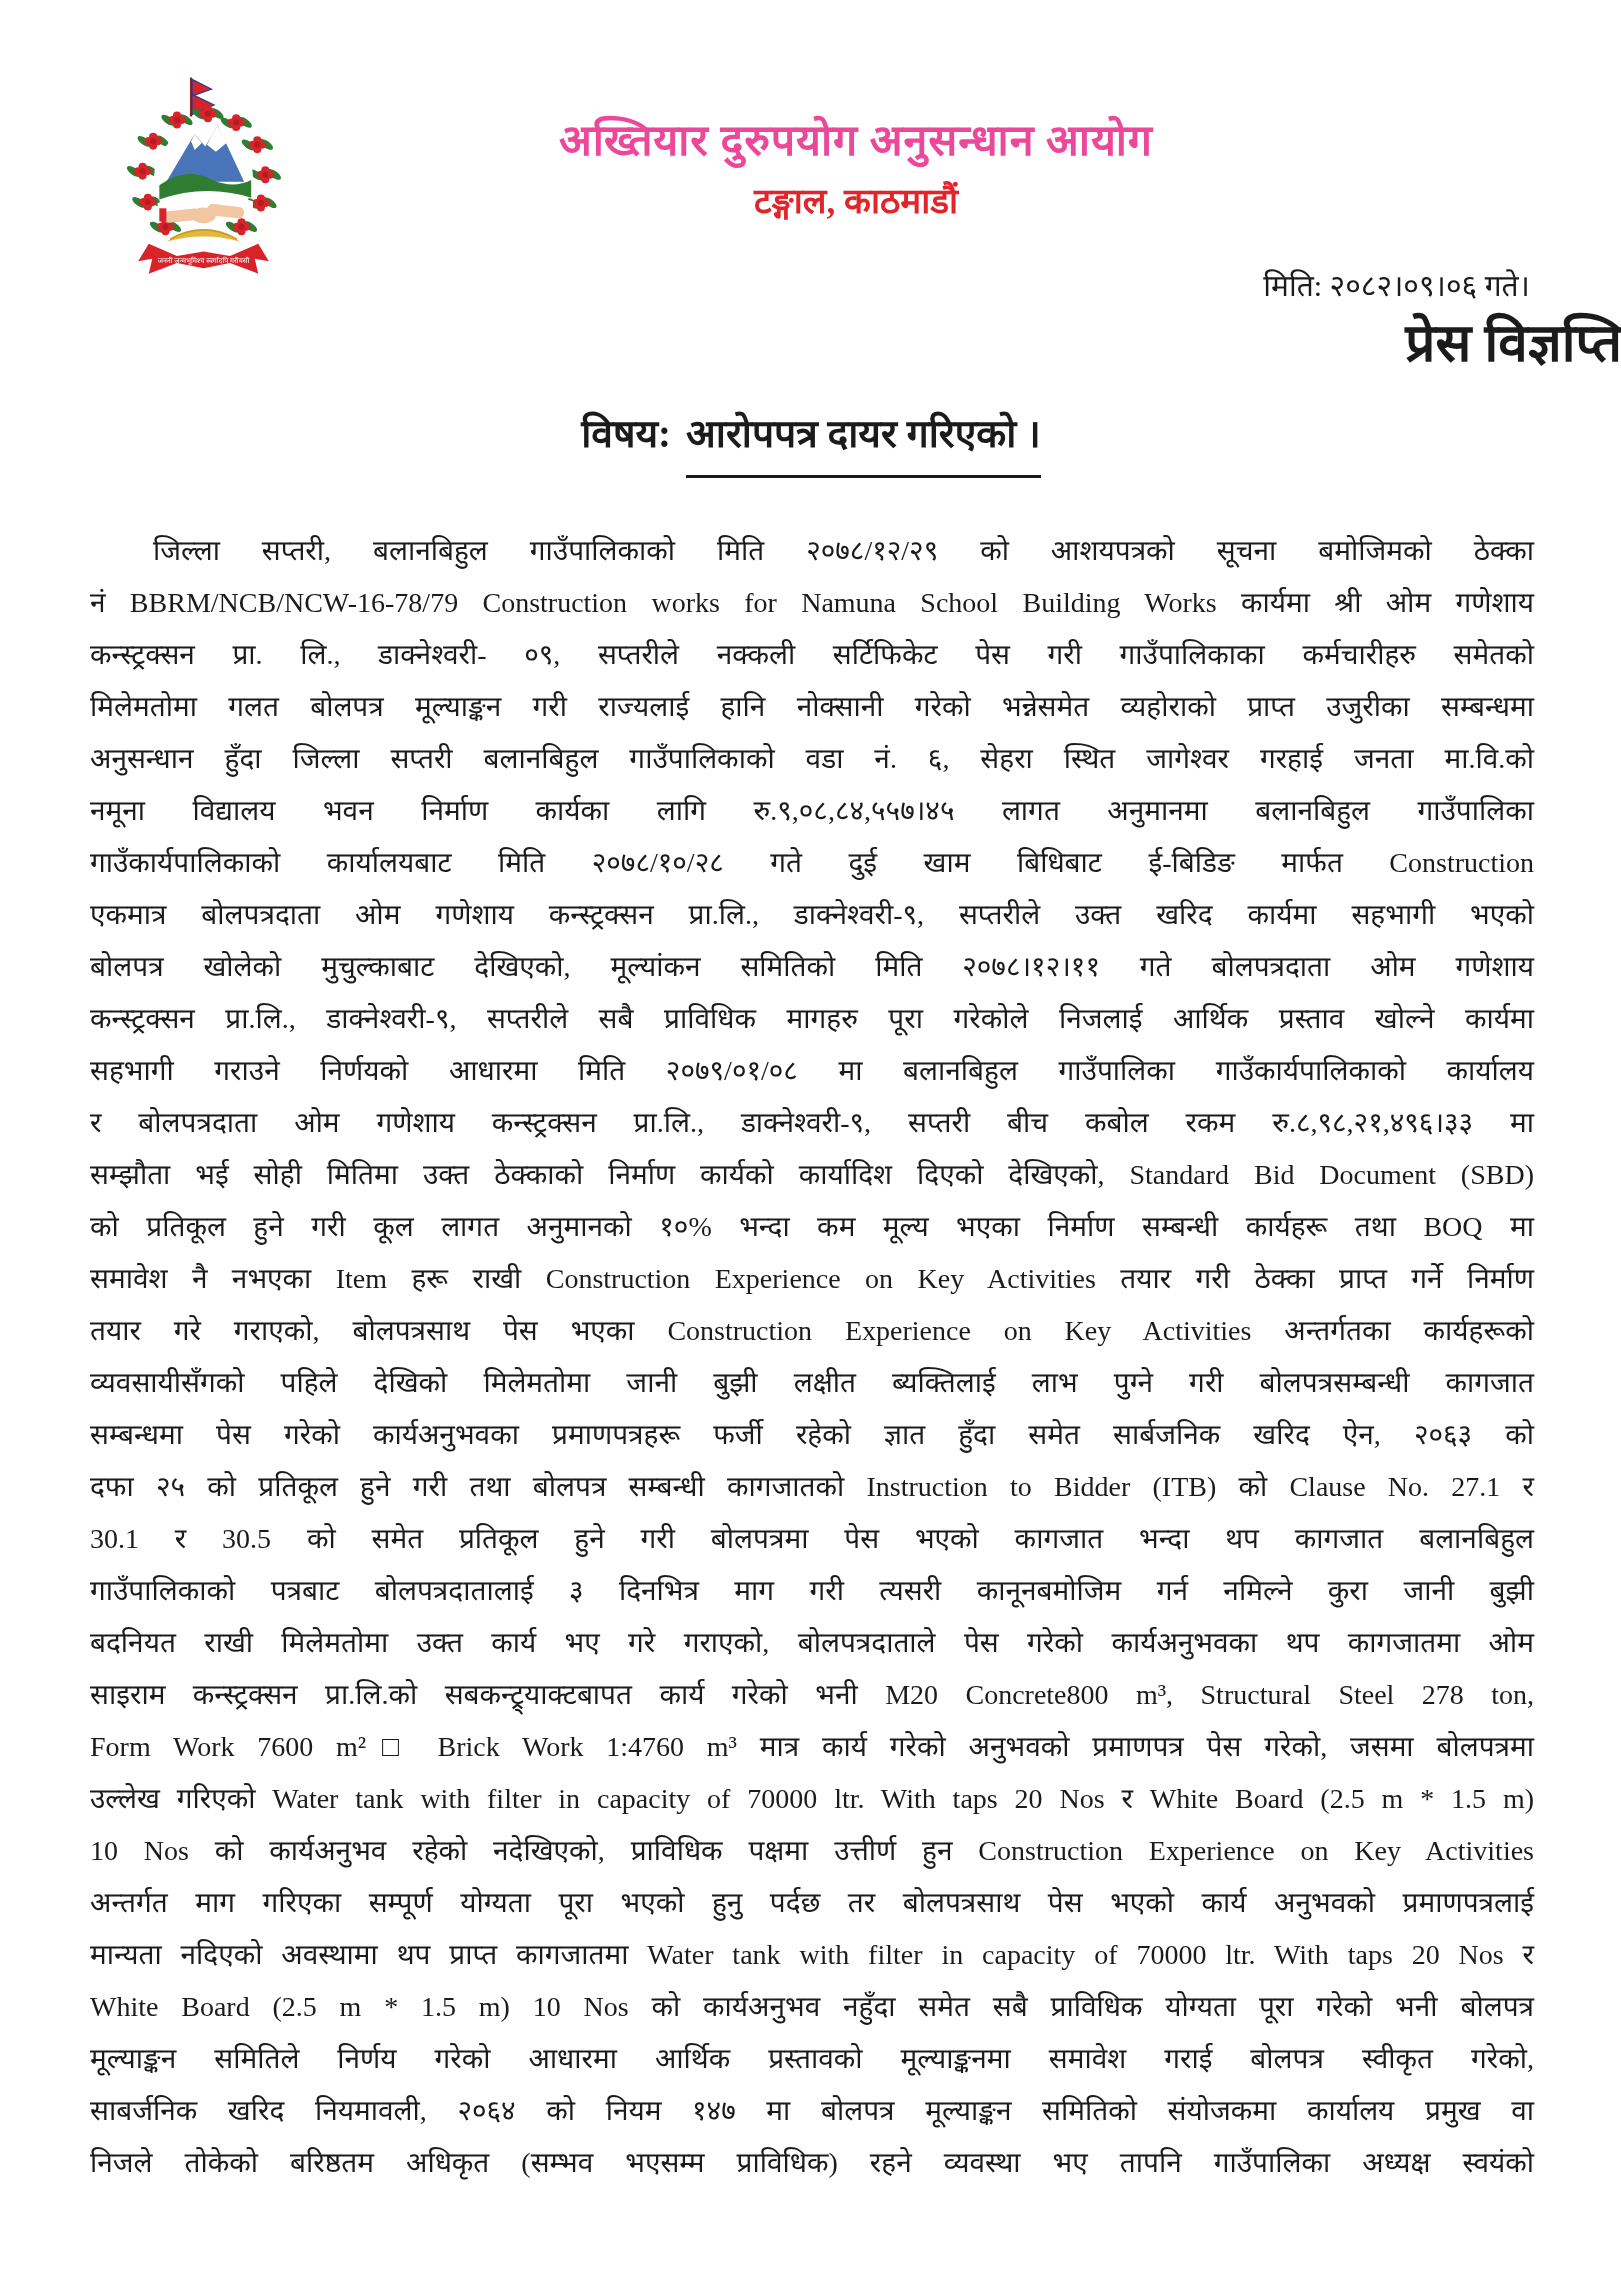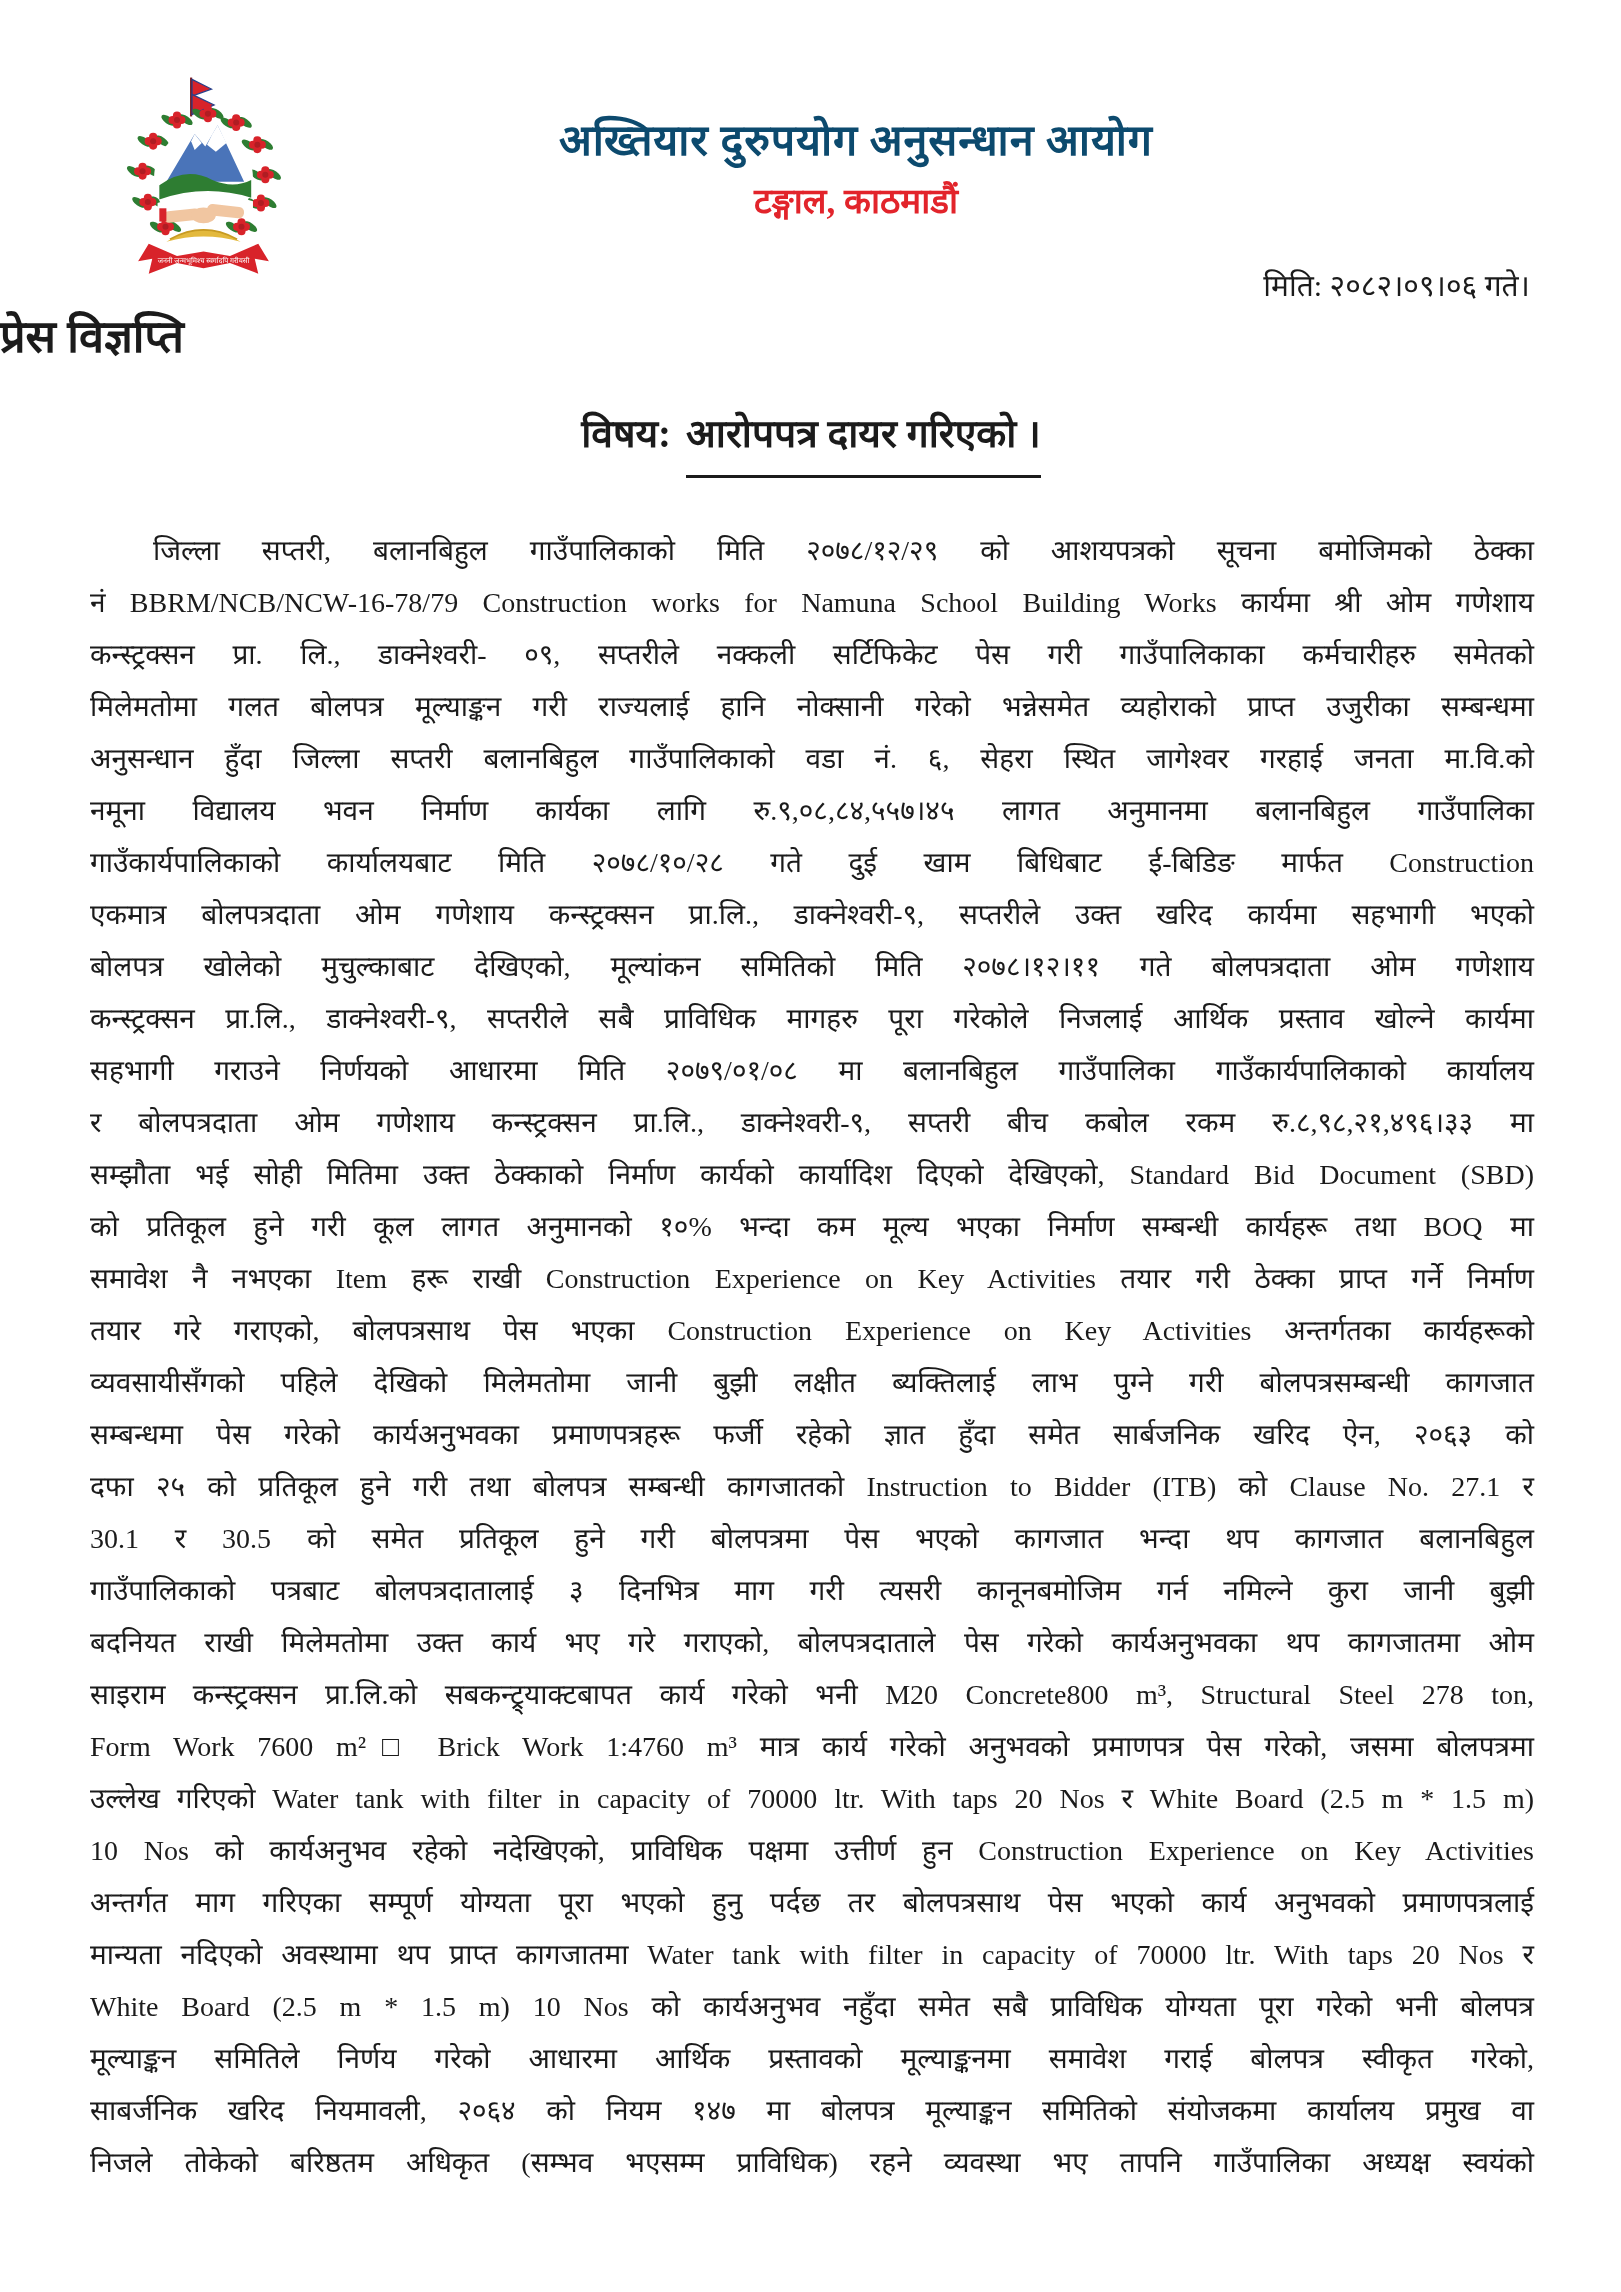--- a/index.html
+++ b/index.html
@@ -14,37 +14,37 @@
     overflow:hidden;
   }
   .logo {
     position:absolute; left:124px; top:70px;
     width:159px; height:213px;
   }
   .org-name {
     position:absolute; left:90px; right:0; top:109px;
     text-align:center;
     font-size:43px; font-weight:bold;
-    color:#0c4a6e;
+    color:#ec4899;
     letter-spacing:0.9px;
   }
   .org-location {
     position:absolute; left:90px; right:0; top:176px;
     text-align:center;
     font-size:35px; font-weight:bold;
     color:#e2242b;
   }
   .date-line {
     position:absolute; right:92px; top:264px;
     font-size:30px;
   }
   .doc-title {
     position:absolute; left:0; right:0; top:304px;
-    text-align:left;
-    font-size:45px; font-weight:bold;
+    text-align:right;
+    font-size:53px; font-weight:bold;
   }
   .subject-line {
     position:absolute; left:0; right:0; top:405px;
     text-align:center;
     font-size:39px; font-weight:bold;
   }
   .subject-line .prefix { margin-right:15px; }
   .subject-line .underlined {
     border-bottom:3.6px solid #1b1b1b;
     padding-bottom:20px;

